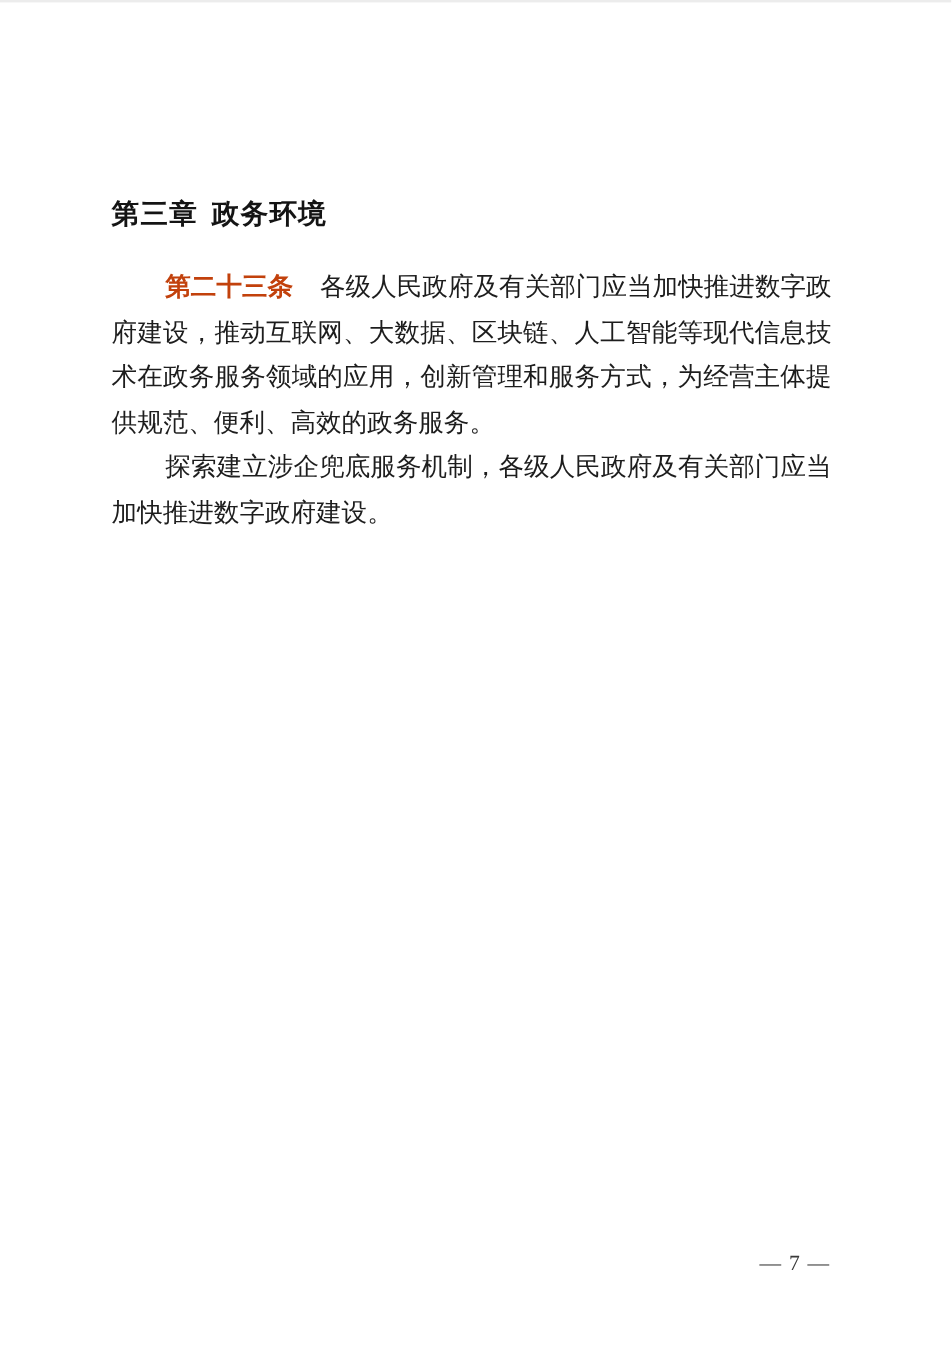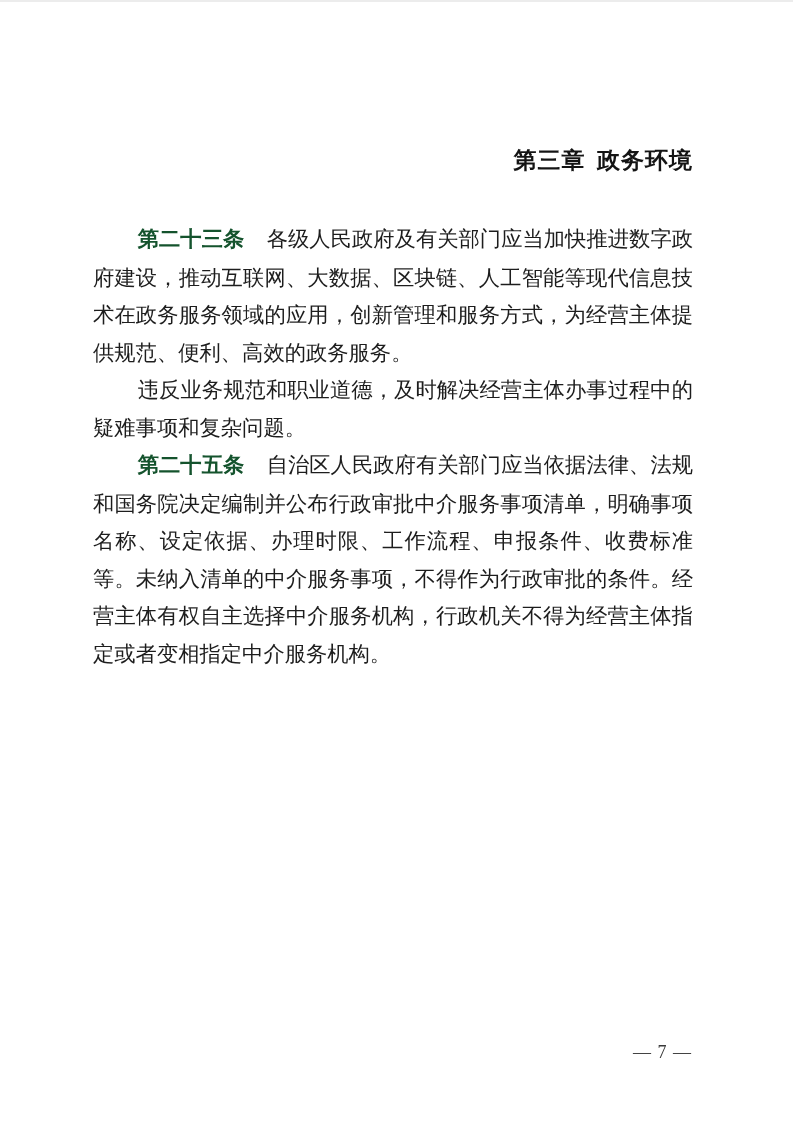--- a/index.html
+++ b/index.html
@@ -18,25 +18,25 @@
     .scan-edge {
       position: absolute;
       top: 0;
       left: 0;
       width: 100%;
       height: 2px;
       background: #ececec;
     }
     .chapter-title {
       position: absolute;
-      top: 145px;
+      top: 163px;
       left: 93px;
       width: 600px;
       margin: 0;
-      text-align: right;
+      text-align: left;
       font-family: "Liberation Sans", "DejaVu Sans", sans-serif;
       font-weight: bold;
       font-size: 23px;
       line-height: 31px;
       color: #141414;
       letter-spacing: 1px;
     }
     .chapter-number {
       margin-right: 0.5em;
     }
@@ -49,23 +49,23 @@
     }
     .doc-body p {
       margin: 0;
       font-size: 21.3px;
       line-height: 37.5px;
       text-align: justify;
       text-justify: inter-ideograph;
       text-indent: 2.1em;
     }
     .article-lead {
-      font-family: Liberation Mono, monospace;
+      font-family: Liberation Sans, sans-serif;
       font-weight: bold;
-      color: #14532d;
+      color: #c2410c;
       margin-right: 1.05em;
     }
     .page-footer {
       position: absolute;
       top: 1040px;
       right: 101px;
       font-size: 18px;
       line-height: 24px;
       color: #3a3a3a;
       letter-spacing: 1px;
@@ -78,19 +78,18 @@
 <div class="page">
 
   <div class="scan-edge"></div>
 
   <h1 class="chapter-title">
     <span class="chapter-number">第三章</span><span>政务环境</span>
   </h1>
 
   <div class="doc-body" id="doc-body">
       <p><span class="article-lead">第二十三条</span><span>各级人民政府及有关部门应当加快推进数字政府建设，推动互联网、大数据、区块链、人工智能等现代信息技术在政务服务领域的应用，创新管理和服务方式，为经营主体提供规范、便利、高效的政务服务。</span></p>
-      <p><span>违反业务规范和职业道德，及时解决经营主体办事过程中的疑难事项和复杂问题。</span></p>
-      <p><span class="article-lead">第二十五条</span><span>自治区人民政府有关部门应当依据法律、法规和国务院决定编制并公布行政审批中介服务事项清单，明确事项名称、设定依据、办理时限、工作流程、申报条件、收费标准等。未纳入清单的中介服务事项，不得作为行政审批的条件。经营主体有权自主选择中介服务机构，行政机关不得为经营主体指定或者变相指定中介服务机构。</span></p>
+      <p><span>探索建立涉企兜底服务机制，各级人民政府及有关部门应当加快推进数字政府建设。</span></p>
     </div>
 
   <div class="page-footer">— 7 —</div>
 
 </div>
 
 </body></html>

